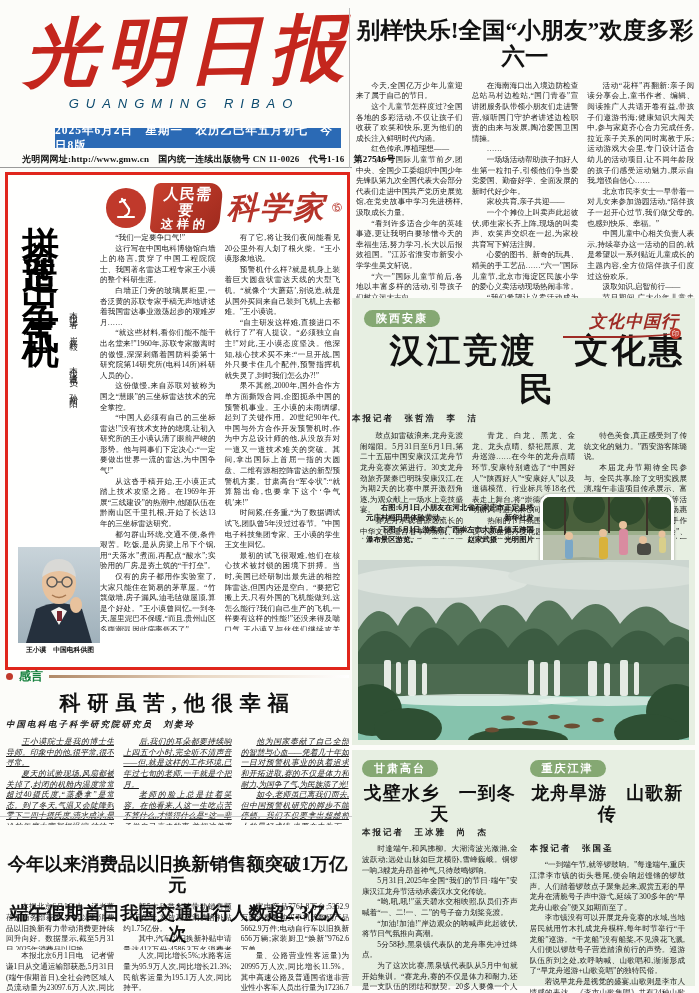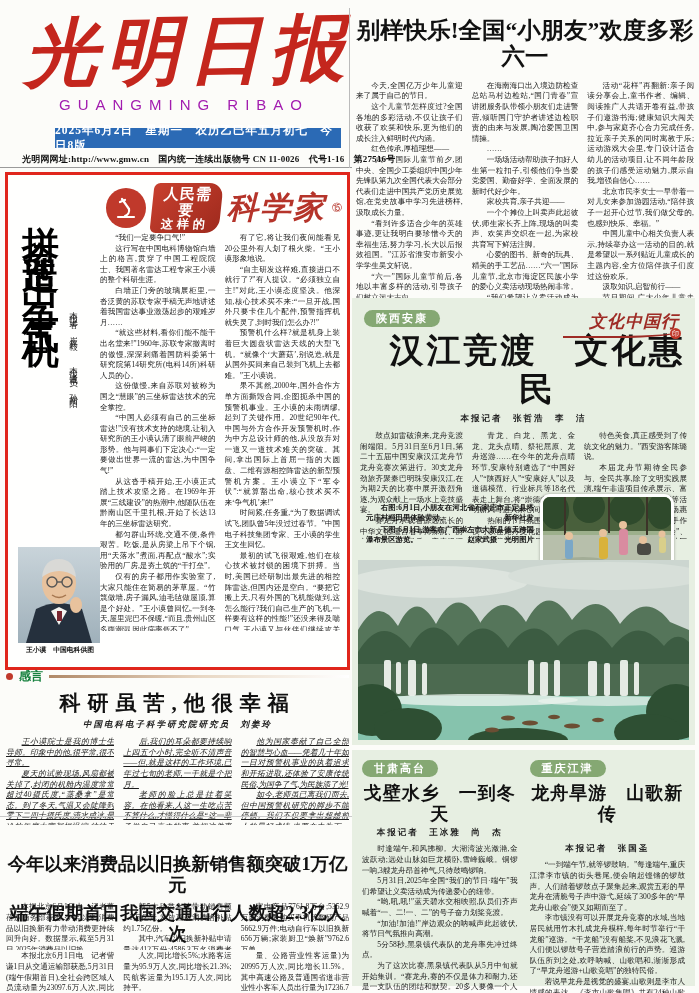--- a/index.html
+++ b/index.html
@@ -2,33 +2,33 @@
 <html><head>
 <meta charset="utf-8">
 <style>
   html,body{margin:0;padding:0;background:#e9e9e9;}
   .page{position:relative;width:699px;height:993px;background:#fcfcf9;overflow:hidden;
         font-family:"Liberation Serif","DejaVu Serif",serif;color:#1c1c1c;}
   .abs{position:absolute;}
   
   .brand{font-weight:bold;color:#c4261d;font-size:74px;letter-spacing:8px;
          font-style:italic;transform:rotate(-1deg);line-height:1;white-space:nowrap;}
-  .pinyin{font-family:"Liberation Sans",sans-serif;font-size:15px;letter-spacing:7px;color:#a21caf;}
+  .pinyin{font-family:"Liberation Sans",sans-serif;font-size:13px;letter-spacing:7px;color:#0c4a6e;font-style:italic;}
   .datebar{background:#2b6ab5;color:#fff;font-weight:bold;font-size:11.5px;
            display:flex;align-items:center;justify-content:center;letter-spacing:1px;}
   .infoline{font-size:9px;font-weight:bold;color:#111;white-space:nowrap;letter-spacing:.2px;}
   .vrule{width:1px;background:#bbb;}
   .hrule{height:1px;background:#9a9a9a;}
   
   .cols{display:flex;gap:9px;overflow:hidden;}
   .col{flex:1;overflow:hidden;}
   .col p, .paras p{margin:0;text-indent:2em;font-size:7.6px;line-height:10.6px;
          text-align:justify;color:#1b1b1b;}
   .headline{font-weight:bold;color:#111;text-align:center;line-height:1.15;}
-  .byline{font-size:8.5px;text-align:center;color:#222;font-weight:bold;letter-spacing:2px;}
+  .byline{font-size:8.5px;color:#222;font-weight:bold;letter-spacing:2px;}
   
   .redbox{border:3px solid #e0261c;background:#fffffe;}
   .vtitle{writing-mode:vertical-rl;text-orientation:upright;font-weight:bold;
           font-size:37px;letter-spacing:15px;color:#000;line-height:1;}
   .vbyline{writing-mode:vertical-rl;text-orientation:upright;font-size:8.5px;
            letter-spacing:3px;color:#222;}
   .badge{display:flex;align-items:center;gap:6px;}
   .badge-circle{width:40px;height:40px;border-radius:50%;background:#c0392b;
                 display:flex;align-items:center;justify-content:center;flex:none;}
   .badge-banner{background:linear-gradient(135deg,#c8402f,#9f2a1d);color:#fff;
@@ -140,23 +140,23 @@
           <p>白墙正门旁的玻璃展柜里,一沓泛黄的苏联专家手稿无声地讲述着我国雷达事业激荡起步的艰难岁月……</p>
           <p>“就这些材料,看你们能不能干出名堂来!”1960年,苏联专家撤离时的傲慢,深深刺痛着国防科委第十研究院第14研究所(电科14所)科研人员的心。</p>
           <p>这份傲慢,来自苏联对被称为国之“慧眼”的三坐标雷达技术的完全掌控。</p>
           <p>“中国人必须有自己的三坐标雷达!”没有技术支持的绝境,让初入研究所的王小谟认清了眼前严峻的形势。他与同事们下定决心:“一定要做出世界一流的雷达,为中国争气!”</p>
           <p>从这沓手稿开始,王小谟正式踏上技术攻坚之路。在1969年开展“三线建设”的热潮中,他随队伍在黔南山区千里扎根,开始了长达13年的三坐标雷达研究。</p>
           <p>都匀群山环绕,交通不便,条件艰苦。吃饭,是从房梁上吊下个锅,用“天落水”煮面,再配点“酸水”;实验用的厂房,是夯土筑的“干打垒”。</p>
           <p>仅有的房子都用作实验室了,大家只能住在简易的茅草屋。“竹篾做墙,房子漏风,油毛毡做屋顶,算是个好处。”王小谟曾回忆,一到冬天,屋里泥巴不保暖,“而且,贵州山区多雨潮湿,因此病率低不了”。</p>
         </div>
       <div class="col">
           <p>有了它,将让我们夜间能看见20公里外有人划了根火柴。“王小谟形象地说。</p>
+          <p>预警机什么样?就是机身上装着巨大圆盘状雷达天线的大型飞机。“就像个‘大蘑菇’,别说造,就是从国外买回来自己装到飞机上去都难。”王小谟说。</p>
           <p>“自主研发这样难,直接进口不就行了?”有人提议。“必须独立自主!”对此,王小谟态度坚决。他深知,核心技术买不来:“一旦开战,国外只要卡住几个配件,预警指挥机就失灵了,到时我们怎么办?!”</p>
-          <p>预警机什么样?就是机身上装着巨大圆盘状雷达天线的大型飞机。“就像个‘大蘑菇’,别说造,就是从国外买回来自己装到飞机上去都难。”王小谟说。</p>
-          <p>果不其然,2000年,国外合作方单方面撕毁合同,企图扼杀中国的预警机事业。王小谟的未雨绸缪,起到了关键作用。20世纪90年代,中国与外方合作开发预警机时,作为中方总设计师的他,从没放弃对一道又一道技术难关的突破。其间,拿出国际上首屈一指的大圆盘、二维有源相控阵雷达的新型预警机方案。王小谟立下“军令状”:“就算豁出命,核心技术买不来‘争气机’来!”</p>
+          <p>果不其然,2000年,国外合作方单方面撕毁合同,企图扼杀中国的预警机事业。王小谟的未雨绸缪,起到了关键作用。20世纪90年代,中国与外方合作开发预警机时,作为中方总设计师的他,从没放弃对一道又一道技术难关的突破。其间,拿出国际上首屈一指的大圆盘、二维有源相控阵雷达的新型预警机方案。甘肃高台“军令状”:“就算豁出命,也要拿下这个‘争气机’来!”</p>
           <p>时间紧,任务重,“为了数据调试试飞,团队曾5年没过过春节。”中国电子科技集团专家、王小谟的学生王文生回忆。</p>
           <p>最初的试飞很艰难,他们在核心技术被封锁的困境下拼搏。当时,美国已经研制出最先进的相控阵雷达,但国内还是空白。“要把它搬上天,只有外国的飞机能做到,这怎么能行?我们自己生产的飞机,一样要有这样的性能!”还没来得及喘口气,王小谟又与伙伴们继续攻关——</p>
         </div>
     </div>
 
     <div class="abs" style="left:10px;top:372px;width:82px;height:96px;overflow:hidden;">
       <svg width="82" height="96" viewBox="0 0 82 96">
         <rect width="82" height="96" fill="#b9c6cf"></rect>
         <rect width="82" height="96" fill="url(#g0)"></rect>
         <defs>
@@ -193,21 +193,21 @@
     <div class="cols" style="margin-top:6px;height:88px;text-decoration:underline;">
       <div class="col">
           <p>王小谟院士是我的博士生导师。印象中的他,很平常,很不寻常。</p>
           <p>夏天的试验现场,风扇都被关掉了,封闭的机舱内温度常常超过40摄氏度,“蒸桑拿”是常态。到了冬天,气温又会陡降到零下二四十摄氏度,滴水成冰,最冷的年度大家都想退缩,往往干上20分钟,手脚就冻得没了知觉。</p>
         </div>
       <div class="col">
           <p>后,我们的耳朵都要持续响上四五个小时,完全听不清声音——但,就是这样的工作环境,已年过七旬的老师,一干就是个把月。</p>
           <p>老师的脸上总是挂着笑容。在他看来,人这一生吃点苦不算什么,才懂得什么是“这一辈子做自己喜欢的事,并把这件事和为国家奉献相结合,就是一种莫大的幸福”。</p>
         </div>
       <div class="col">
-          <p>他为国家奉献了自己全部的智慧与心血——凭着几十年如一日对预警机事业的执着追求和开拓进取,还体验了安康传统民俗,为国争了气,为民族添了光!</p>
+          <p>他为国家奉献了自己全部的智慧与心血——凭着几十年如一日对预警机事业的执着追求和开拓进取,赛的不仅是体力和耐力,为国争了气,为民族添了光!</p>
           <p>如今,老师虽已离我们而去,但中国预警机研究的脚步不能停顿。我们不仅要拿出超越前人的最好成绩,也要奋力为下一代人打下良好的基础!</p>
         </div>
     </div>
   </div>
   <div class="abs hrule" style="left:0;top:816px;width:352px;background:#c9c9c9;"></div>
 
   <div class="abs" style="left:6px;top:822px;width:343px;margin-top:32px;">
     <div class="headline" style="font-size:18px;transform:scaleX(1.02);">今年以来消费品以旧换新销售额突破1万亿元</div>
     <div class="cols" style="margin-top:7px;height:48px;">
       <div class="col">
@@ -357,21 +357,21 @@
 
   <div class="abs greenpanel" style="left:352px;top:750px;width:343px;height:236px;">
     <div style="display:flex;gap:12px;padding:8px 10px 0;">
 
       <div style="flex:1;overflow:hidden;">
         <div class="tag">甘肃高台</div>
         <div class="headline" style="font-size:18px;margin-top:6px;letter-spacing:1px;">戈壁水乡　一到冬天</div>
         <div class="byline" style="margin-top:3px;">本报记者　王冰雅　尚　杰</div>
         <div class="paras" style="margin-top:5px;height:158px;overflow:hidden;">
             <p>时逢端午,和风拂柳。大湖湾波光潋滟,金波跃动;远处山脉如巨龙横卧,雪峰巍峨。铜锣一响,3艘龙舟昂首神气,只待鼓鸣锣响。</p>
-            <p>5月31日,2025年全国“我们的节日·端午”我们希望让义卖活动成为传递爱心的纽带。</p>
+            <p>5月31日,2025年全国“我们的节日·端午”安康汉江龙舟节活动承袭汉水文化传统。</p>
             <p>“哟,吼,吼!”蓝天碧水交相映照,队员们齐声喊着“一、二!一、二”的号子奋力划桨竞渡。</p>
             <p>“加油!加油!”岸边观众的呐喊声此起彼伏,将节日气氛推向高潮。</p>
             <p>5分58秒,黑泉镇代表队的龙舟率先冲过终点。</p>
             <p>为了这次比赛,黑泉镇代表队从5月中旬就开始集训。“赛龙舟,赛的不仅是体力和耐力,还是一支队伍的团结和默契。20多人要像一个人似的,迎着鼓点整齐划一在同一个节拍上。”黑泉镇九坝村村干部于磊说。</p>
           </div>
       </div>
 
       <div style="flex:1;overflow:hidden;">
         <div class="tag">重庆江津</div>
         <div class="headline" style="font-size:18px;margin-top:6px;letter-spacing:1px;">龙舟旱游　山歌新传</div>

